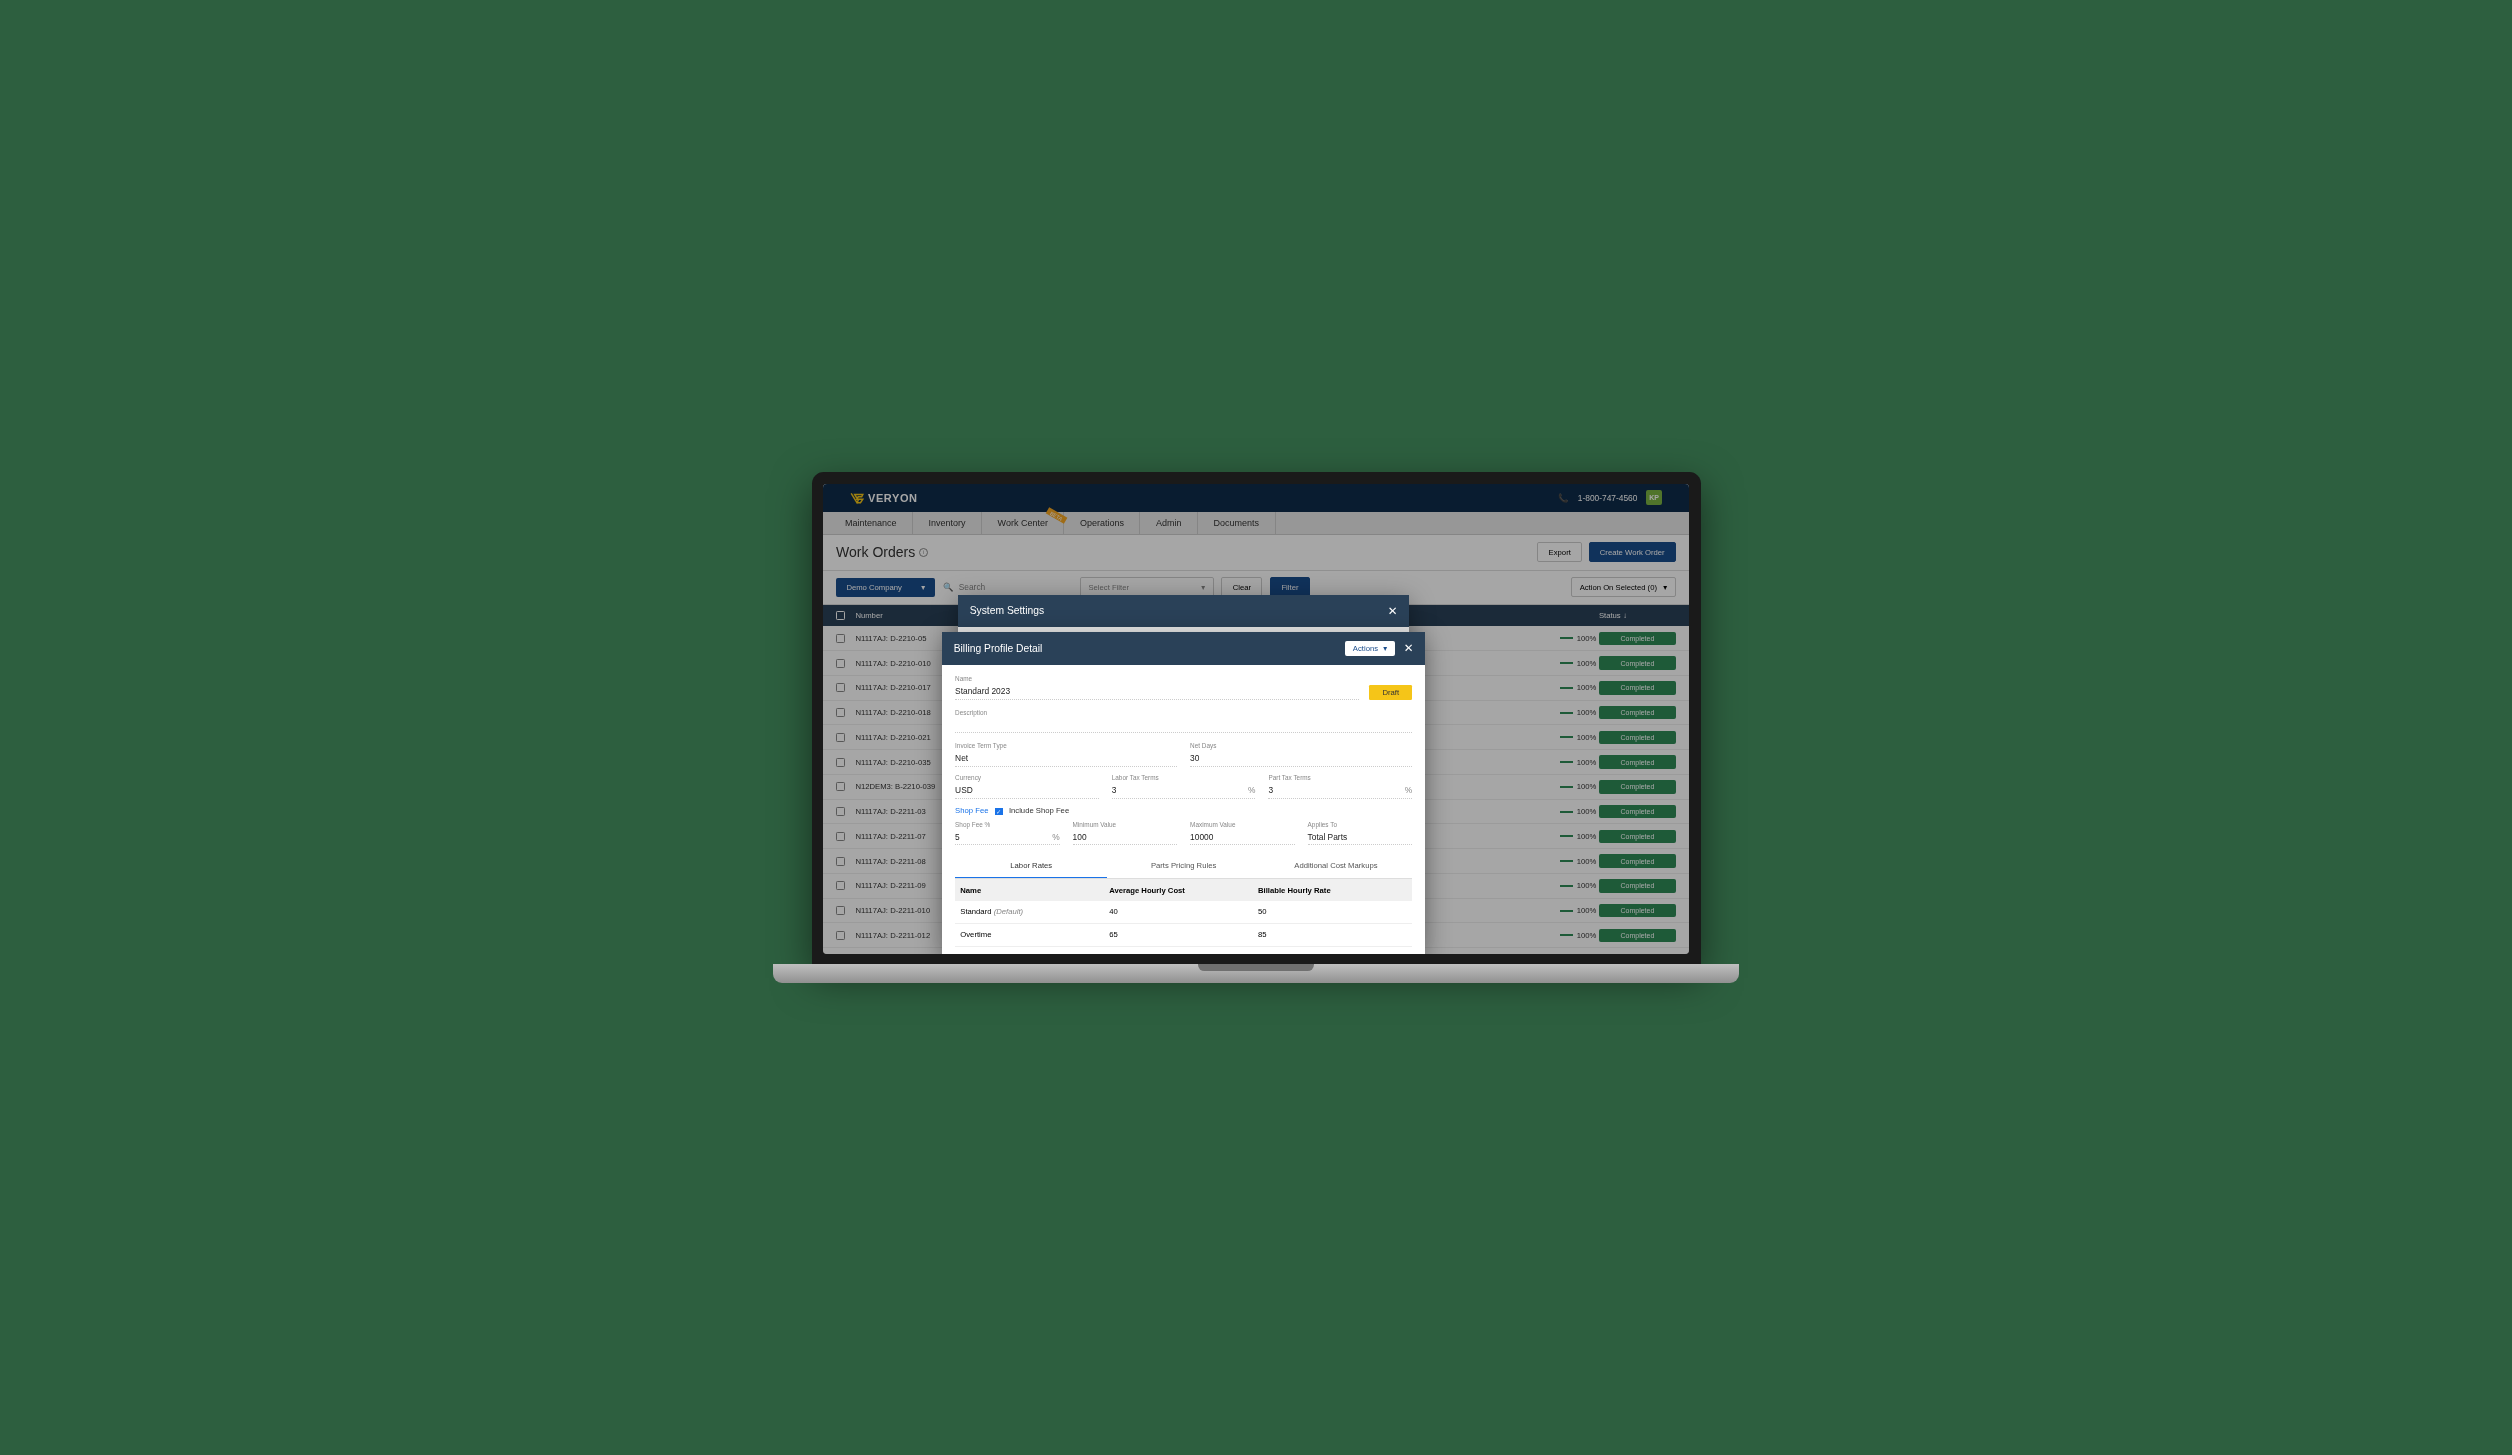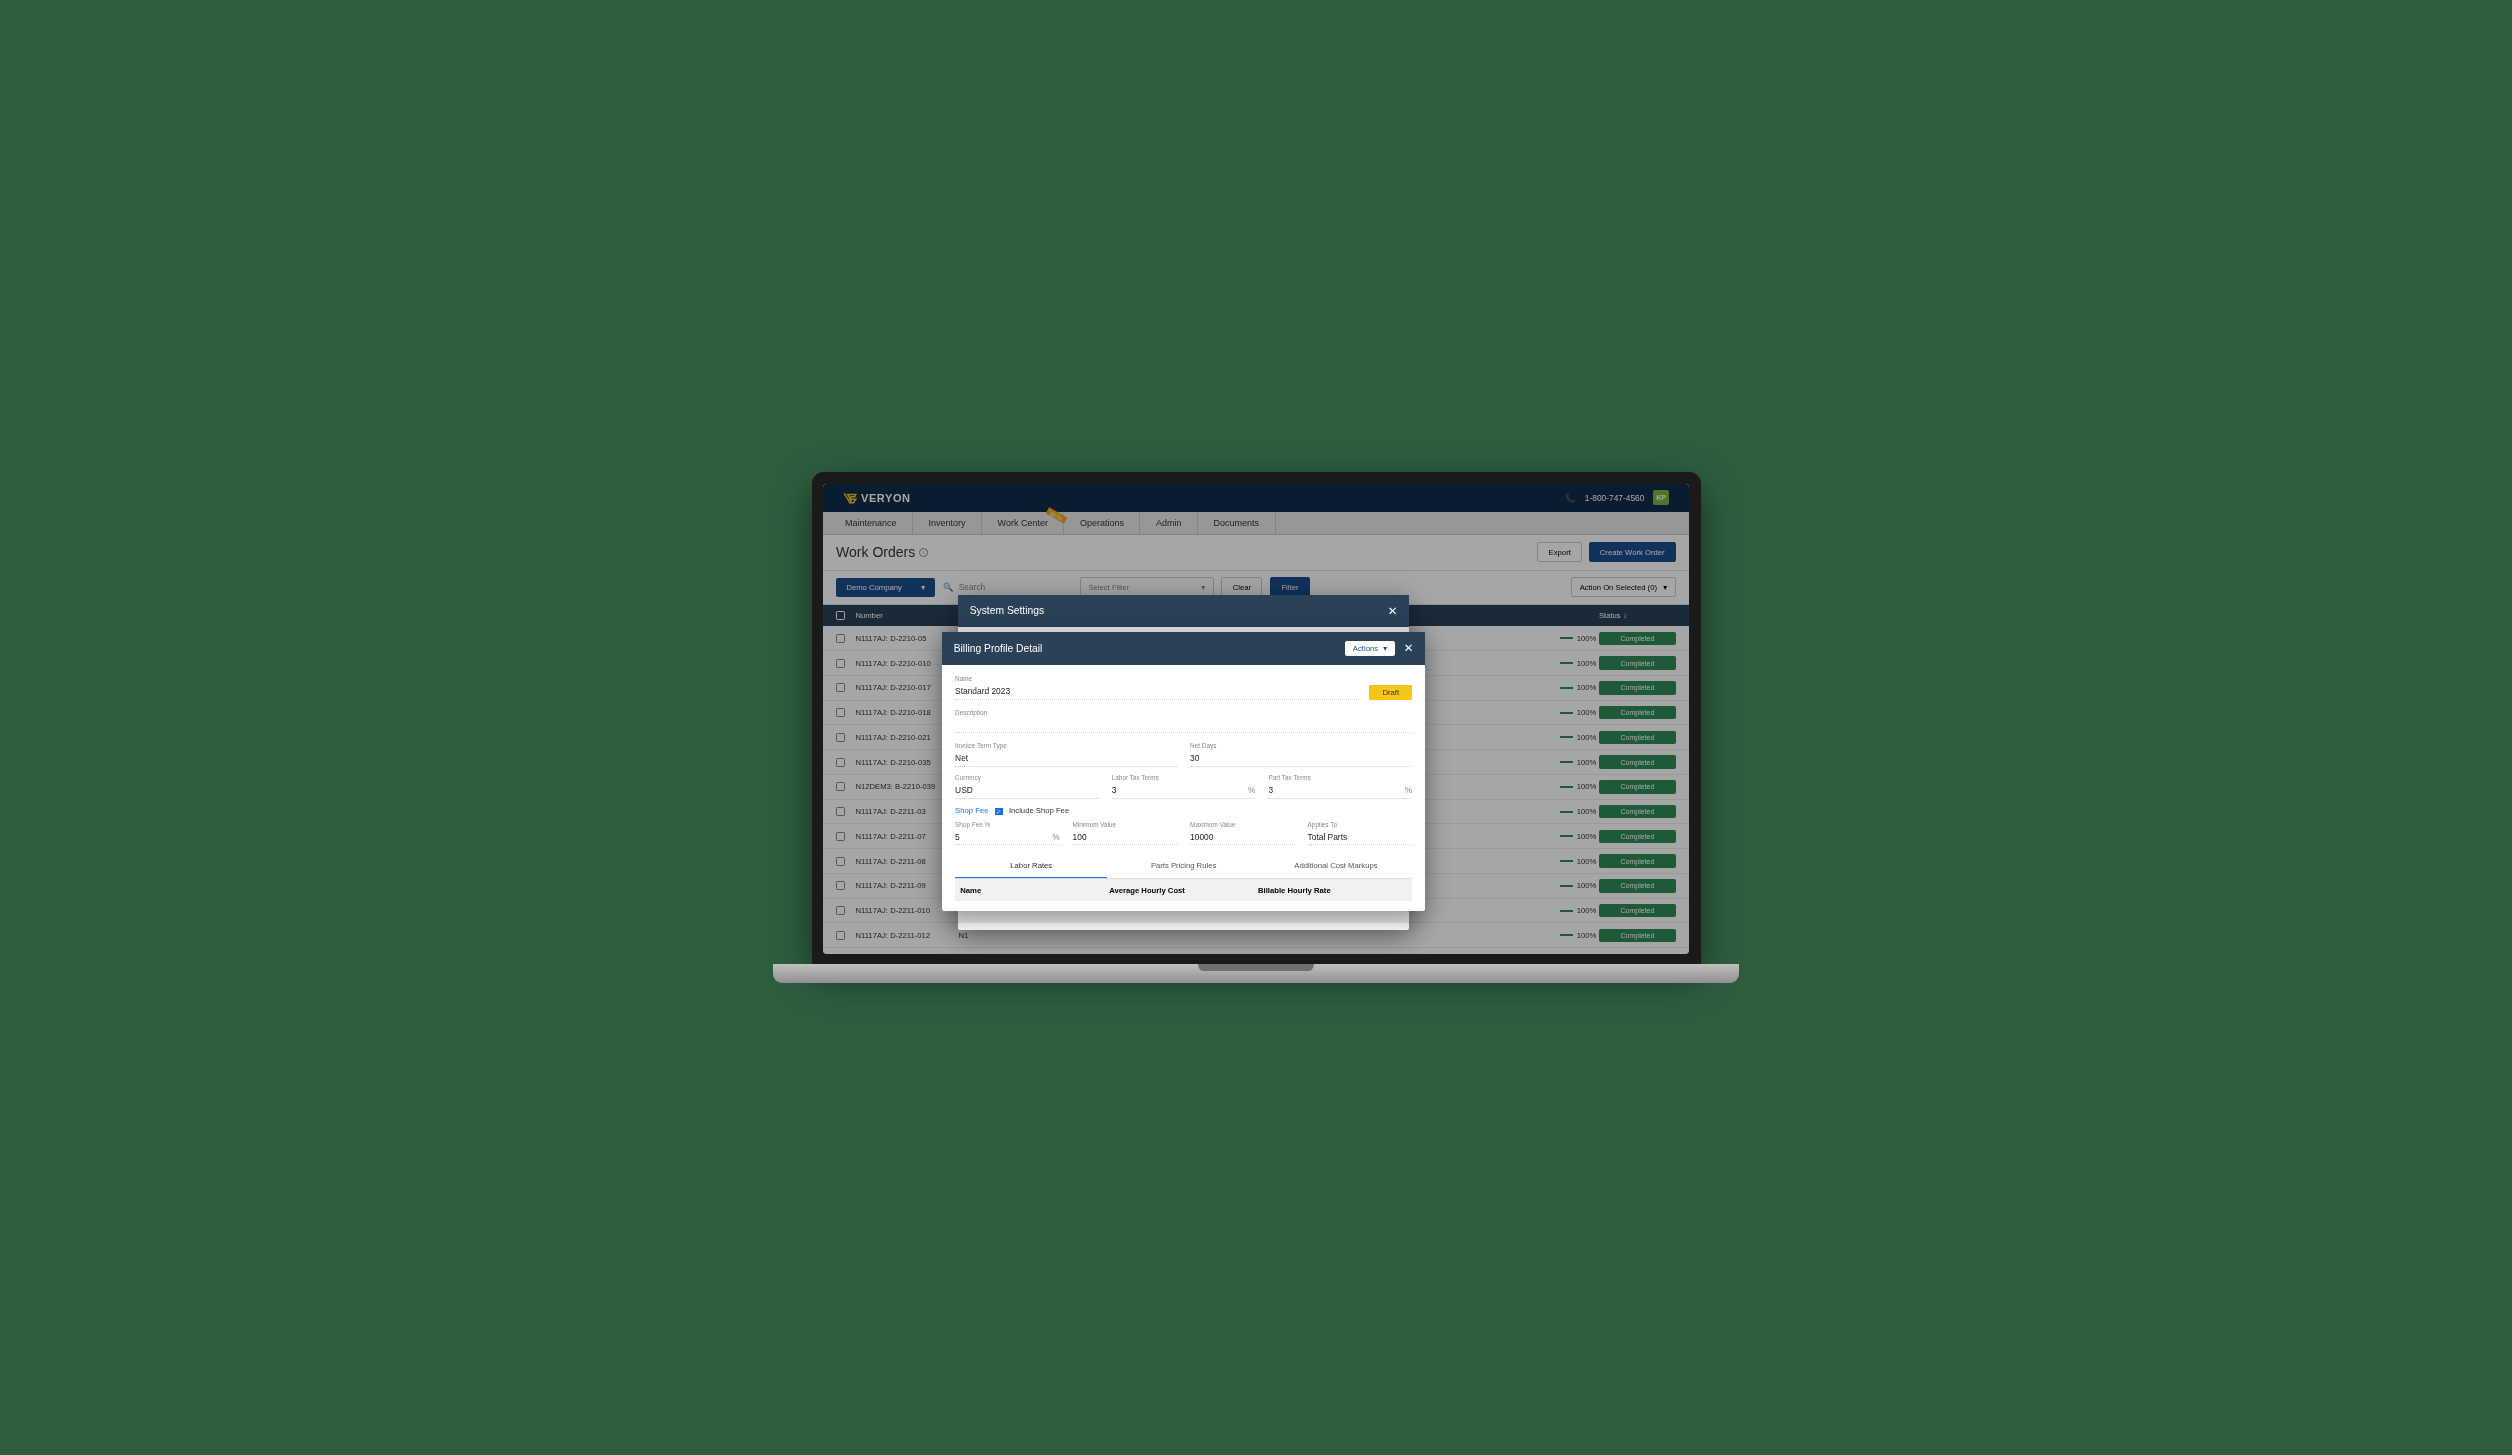--- a/index.html
+++ b/index.html
@@ -4,21 +4,21 @@
 <style>
 * { margin: 0; padding: 0; box-sizing: border-box; font-family: -apple-system, BlinkMacSystemFont, "Segoe UI", Arial, sans-serif; }
 body { background: #2d5f3f; display: flex; justify-content: center; align-items: center; min-height: 100vh; padding: 26px; }
 
 .laptop-frame { background: #1a1a1a; border-radius: 11.6px 11.6px 0 0; padding: 11.6px; width: 889px; position: relative; box-shadow: 0 13px 39px rgba(0,0,0,0.5); }
 .laptop-base { width: 966px; height: 19.3px; background: linear-gradient(180deg, #c0c0c0 0%, #909090 100%); border-radius: 0 0 9px 9px; margin-top: -1.3px; position: relative; }
 .laptop-notch { position: absolute; top: 0; left: 50%; transform: translateX(-50%); width: 116px; height: 7.7px; background: #707070; border-radius: 0 0 6.4px 6.4px; }
 
 .screen { background: #fff; border-radius: 3.9px; overflow: hidden; position: relative; height: 470px; }
 
-.top-header { background: #0f2c4a; height: 28px; display: flex; align-items: center; justify-content: space-between; padding: 0 20px; }
+.top-header { background: #0f2c4a; height: 28px; display: flex; align-items: center; justify-content: space-between; padding: 0 27px; }
 .logo { display: flex; align-items: center; gap: 3.9px; }
 .logo-icon { width: 14px; height: 14px; }
 .logo-text { color: #fff; font-weight: 700; font-size: 11px; letter-spacing: 0.6px; }
 .header-right { display: flex; align-items: center; gap: 9px; color: #fff; font-size: 8.4px; }
 .avatar-badge { background: #7cb342; color: #fff; width: 15.5px; height: 15.5px; display: flex; align-items: center; justify-content: center; font-size: 7px; font-weight: 600; border-radius: 1.9px; }
 
 .nav-bar { background: #e8e8e8; height: 23px; display: flex; border-bottom: 0.6px solid #ccc; padding-left: 6.4px; }
 .nav-item { padding: 0 15.5px; display: flex; align-items: center; font-size: 9px; color: #333; border-right: 0.6px solid #ccc; cursor: pointer; position: relative; }
 .beta-badge { position: absolute; top: 0; right: -3.9px; background: #f5a623; color: #fff; font-size: 5.2px; padding: 0.6px 3.9px; transform: rotate(30deg); }
 
@@ -455,20 +455,32 @@
         <div class="tab">Parts Pricing Rules</div>
         <div class="tab">Additional Cost Markups</div>
       </div>
 
       <div class="rates-table">
         <div class="rates-header">
           <div class="rcol-name">Name</div>
           <div class="rcol-cost">Average Hourly Cost</div>
           <div class="rcol-rate">Billable Hourly Rate</div>
         </div>
+        <div id="rates-body">
+                <div class="rates-row">
+    <div class="rcol-name">Standard <span class="default-tag">(Default)</span></div>
+    <div class="rcol-cost">40</div>
+    <div class="rcol-rate">50</div>
+                </div>
+                <div class="rates-row">
+    <div class="rcol-name">Overtime </div>
+    <div class="rcol-cost">65</div>
+    <div class="rcol-rate">85</div>
+                </div>
+              </div>
       </div>
     </div>
   </div>
 
 </div>
 </div>
 <div class="laptop-base">
       <div class="laptop-notch"></div>
     </div>
 </div>

